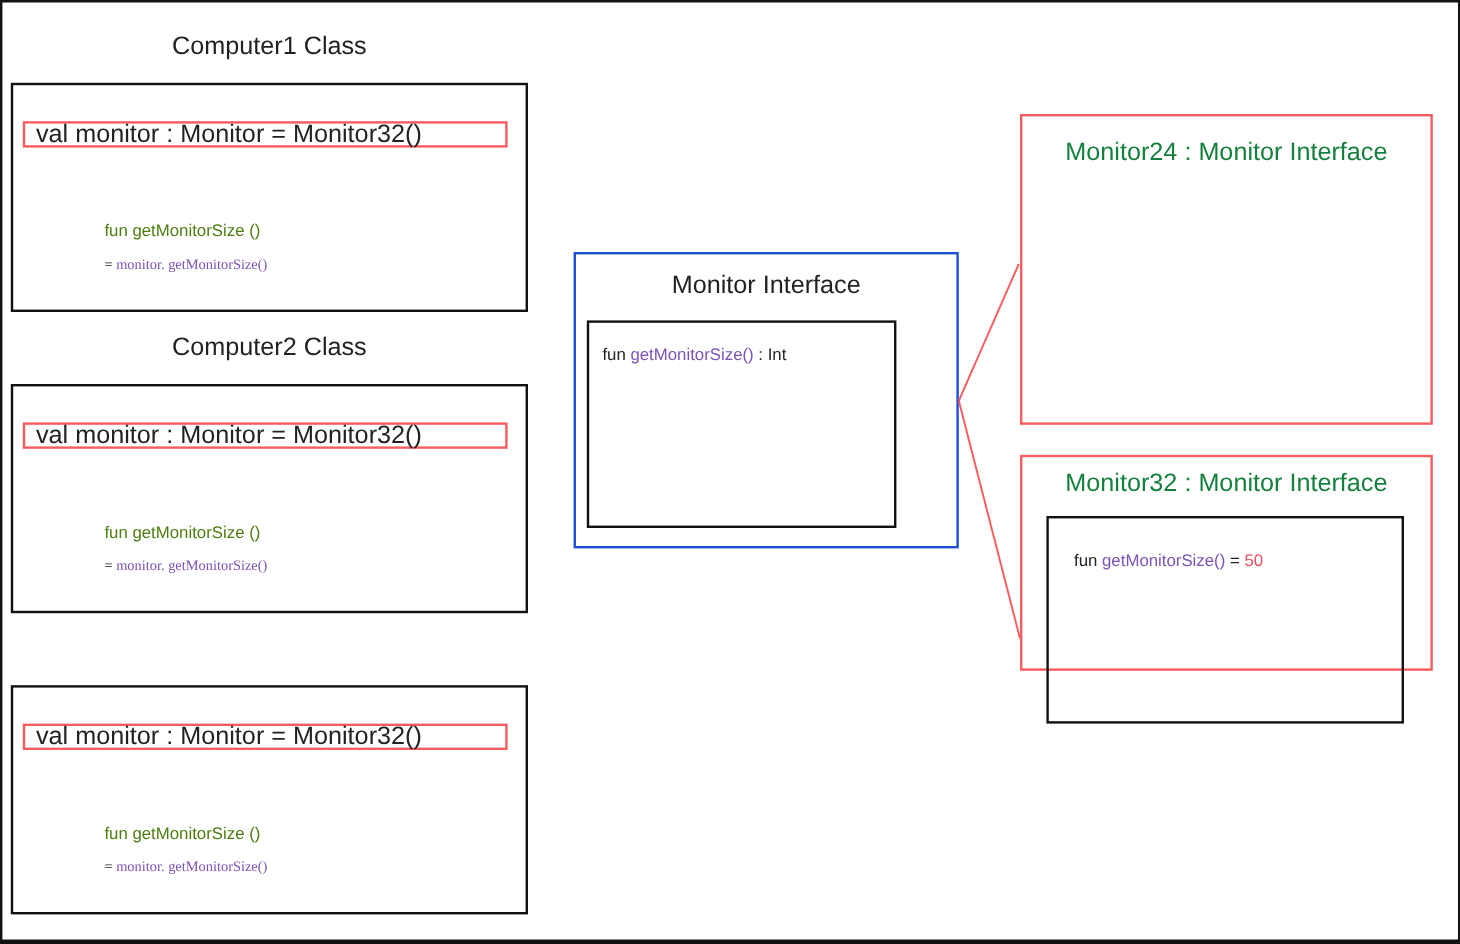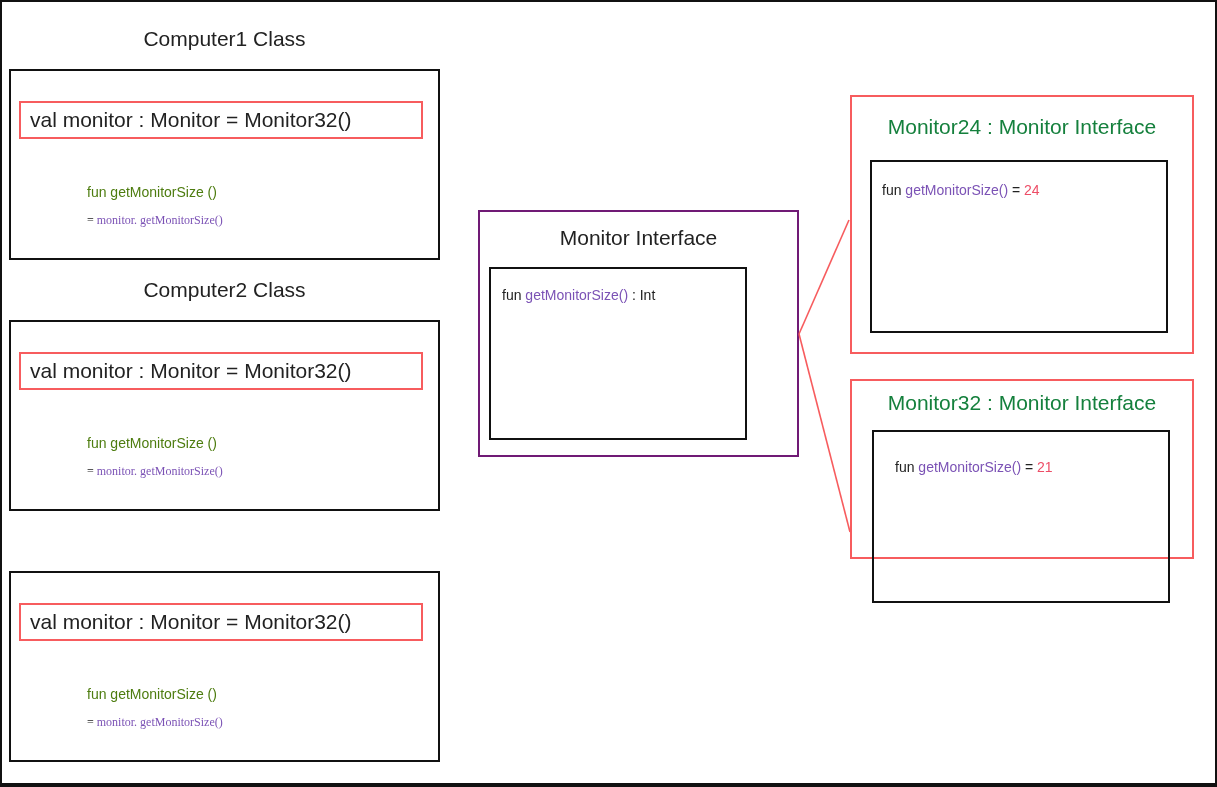--- a/index.html
+++ b/index.html
@@ -27,21 +27,21 @@
     white-space: nowrap;
   }
   .computer-box {
     left: 7px; width: 431px; height: 191px;
     border: 2px solid #111;
     background: #fff;
   }
   .val-box {
     position: absolute;
     left: 8px; top: 30px;
-    width: 404px; height: 38px;
+    width: 404px; height: 22px;
     border: 2px solid #F75C5E;
     display: flex; align-items: center;
     padding-left: 9px;
     font-size: 21px;
     color: #222;
     white-space: nowrap;
   }
   .fun-line {
     position: absolute;
     left: 76px; top: 112px;
@@ -56,21 +56,21 @@
     font-family: Liberation Serif, serif;
   }
   .purple { color: #7B52B5; }
   .dark { color: #222; }
   .pink { color: #ED4D66; }
 
   
   .iface-box {
     left: 476px; top: 208px;
     width: 321px; height: 247px;
-    border: 2px solid #701a75;
+    border: 2px solid #1d4ed8;
     background: #fff;
   }
   .iface-title {
     position: absolute;
     left: 0; top: 14px; width: 100%;
     text-align: center;
     font-size: 21px; color: #222;
     white-space: nowrap;
   }
   .iface-inner {
@@ -157,38 +157,30 @@
       <div class="code-line" style="left:11px; top:17px">
         <span class="dark">fun</span>
         <span class="purple">getMonitorSize()</span>
         <span class="dark">: Int</span>
       </div>
     </div>
   </div>
 
   <div class="abs impl-box" style="top:93px; height:259px">
     <div class="impl-title" style="top:18px">Monitor24 : Monitor Interface</div>
-    <div class="impl-inner" style="left:18px; top:63px">
-      <div class="code-line" style="left:10px; top:19px">
-        <span class="dark">fun</span>
-        <span class="purple">getMonitorSize()</span>
-        <span class="dark">=</span>
-        <span class="pink">24</span>
-      </div>
-    </div>
   </div>
 
   <div class="abs impl-box" style="top:377px; height:180px">
     <div class="impl-title" style="top:10px">Monitor32 : Monitor Interface</div>
     <div class="impl-inner" style="left:20px; top:49px">
       <div class="code-line" style="left:21px; top:26px">
         <span class="dark">fun</span>
         <span class="purple">getMonitorSize()</span>
         <span class="dark">=</span>
-        <span class="pink">21</span>
+        <span class="pink">50</span>
       </div>
     </div>
   </div>
 
   <svg class="connector-svg" viewBox="0 0 1217 787">
     <line x1="797" y1="332" x2="847" y2="218" stroke="#F75C5E" stroke-width="1.6"></line>
     <line x1="797" y1="332" x2="848" y2="530" stroke="#F75C5E" stroke-width="1.6"></line>
   </svg>
 
 </div>

